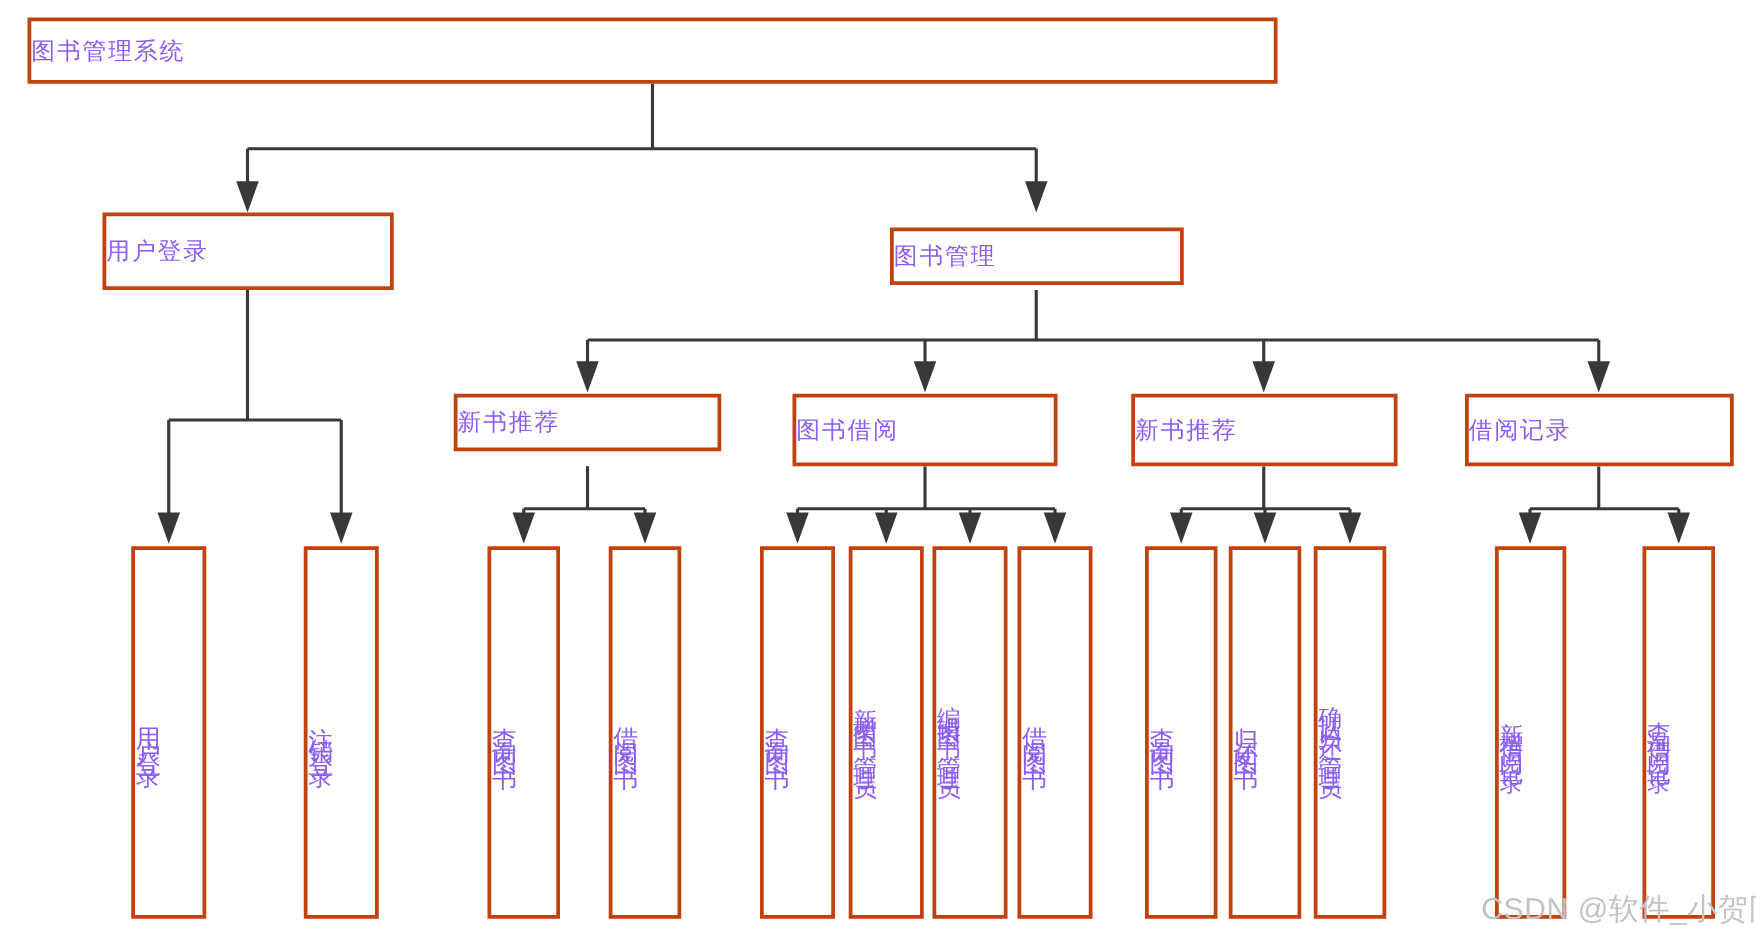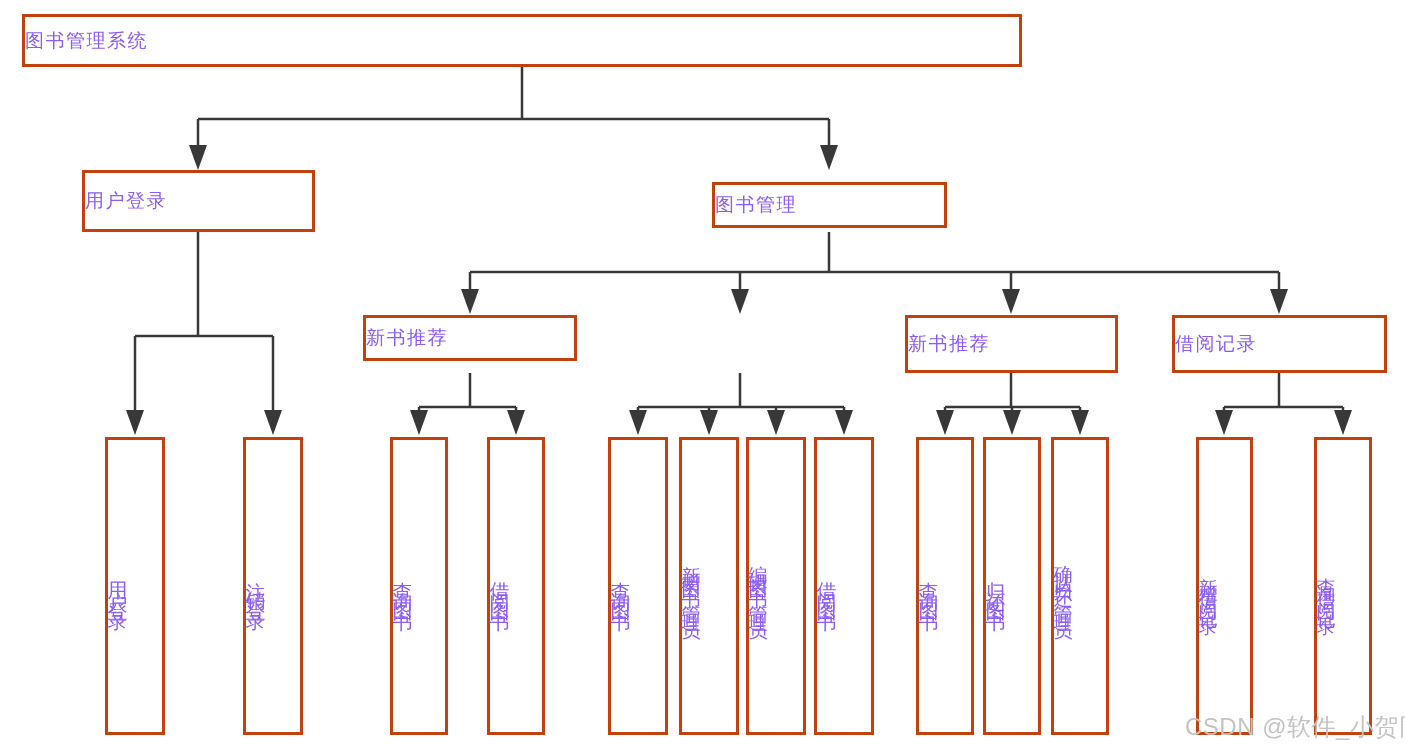--- a/index.html
+++ b/index.html
@@ -74,20 +74,23 @@
   <div class="box h" style="left:82px;top:170px;width:233px;height:62px">
     <span>用户登录</span>
   </div>
   <div class="box h" style="left:712px;top:182px;width:235px;height:46px">
     <span>图书管理</span>
   </div>
 
   <div class="box h" style="left:363px;top:315px;width:214px;height:46px">
     <span>新书推荐</span>
   </div>
+  <div class="box h" style="left:634px;top:315px;width:212px;height:58px">
+    <span>图书借阅</span>
+  </div>
   <div class="box h" style="left:905px;top:315px;width:213px;height:58px">
     <span>新书推荐</span>
   </div>
   <div class="box h" style="left:1172px;top:315px;width:215px;height:58px">
     <span>借阅记录</span>
   </div>
 
   <div class="box v" style="left:105px;top:437px;width:60px;height:298px">
     <span>用户登录</span>
   </div>

